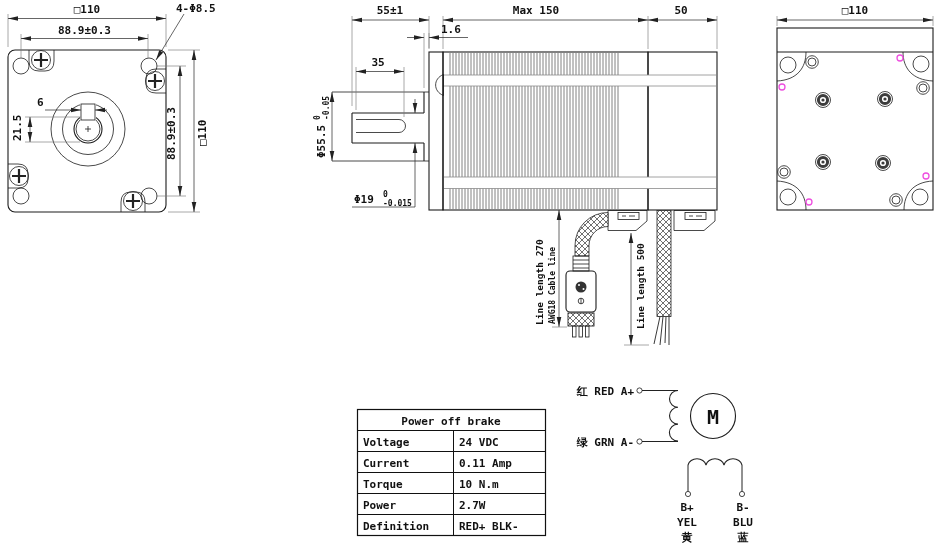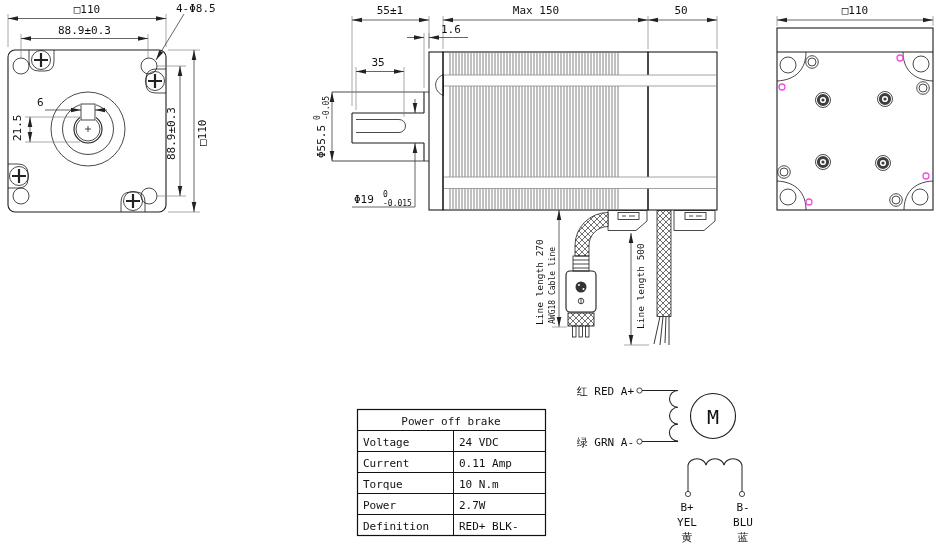--- a/index.html
+++ b/index.html
@@ -1,17 +1,17 @@
 <!DOCTYPE html>
 <html><head>
 <meta charset="utf-8">
 <style>
   html,body{margin:0;padding:0;background:#ffffff;}
   .page{position:relative;width:936px;height:557px;background:#fff;overflow:hidden;
-        font-family:"DejaVu Sans Mono","Liberation Mono",monospace;}
+        font-family:"DejaVu Sans Mono","Liberation Mono",monospace;font-weight:bold;}
   svg{position:absolute;left:0;top:0;}
   .ln{stroke:#1c1c1c;stroke-width:1.1;fill:none;}
   .lt{stroke:#1c1c1c;stroke-width:0.8;fill:none;}
   .dm{stroke:#333;stroke-width:0.75;fill:none;}
   .xt{stroke:#7a7a7a;stroke-width:0.65;fill:none;}
   .band{stroke:#8a8a8a;stroke-width:0.8;fill:none;}
   .coil{stroke:#222;stroke-width:1.1;fill:none;}
   .wire{stroke:#222;stroke-width:1;fill:none;}
   .cross{stroke:#222;stroke-width:2.2;}
   text{font-family:"DejaVu Sans Mono","Liberation Mono",monospace;fill:#111;}

